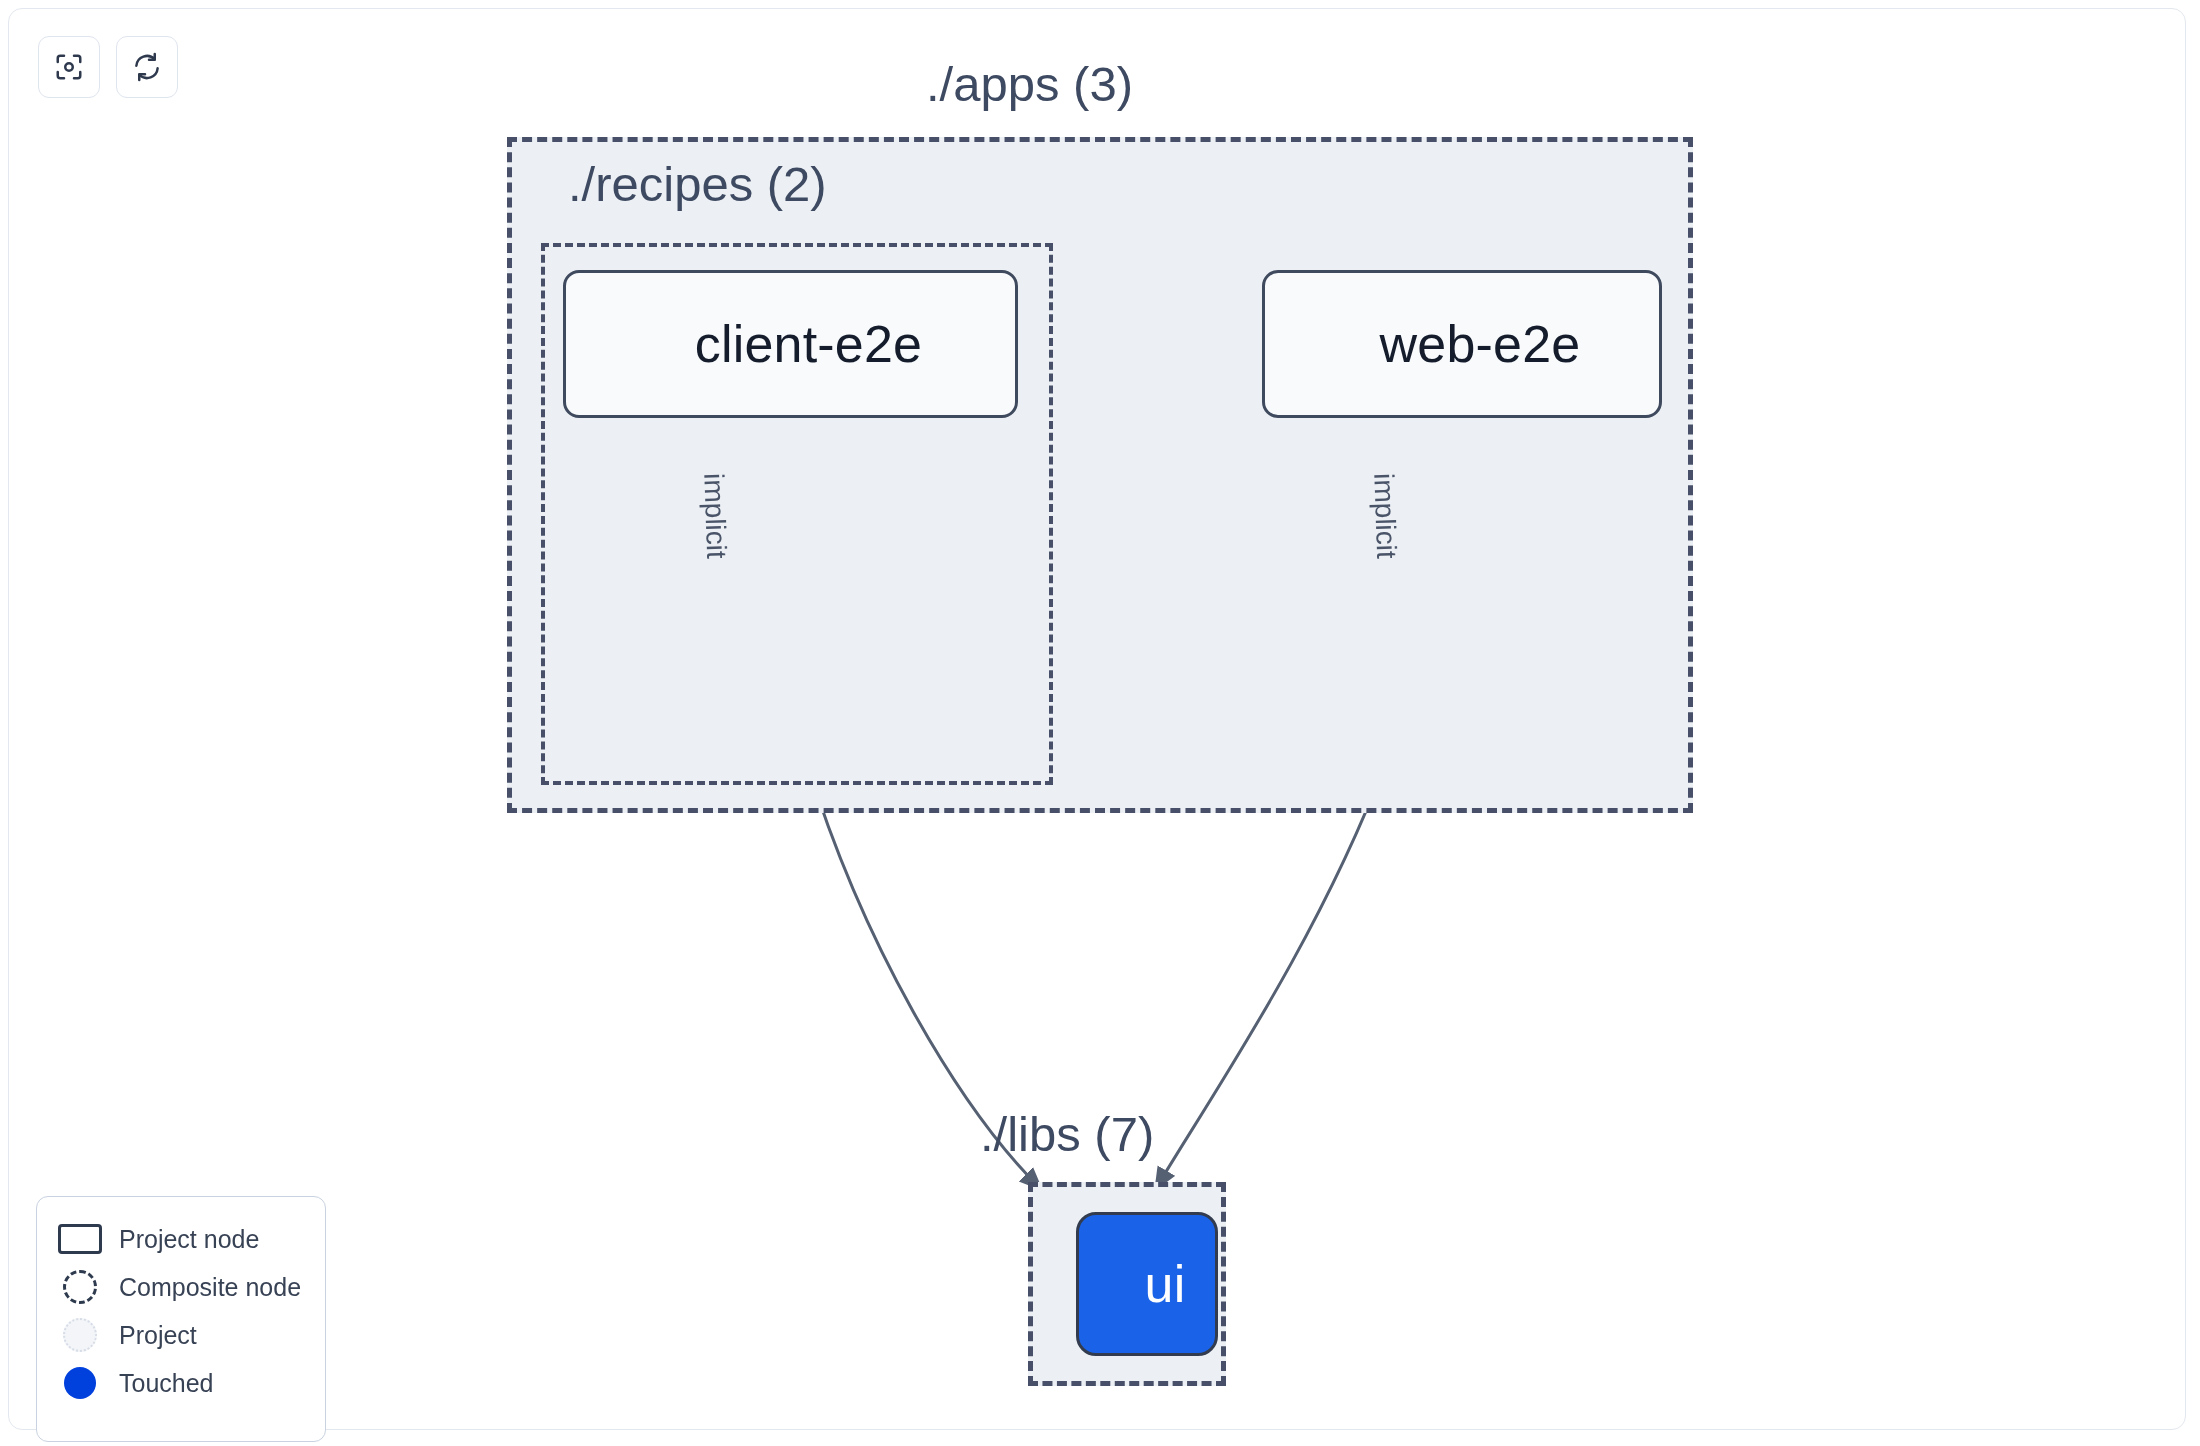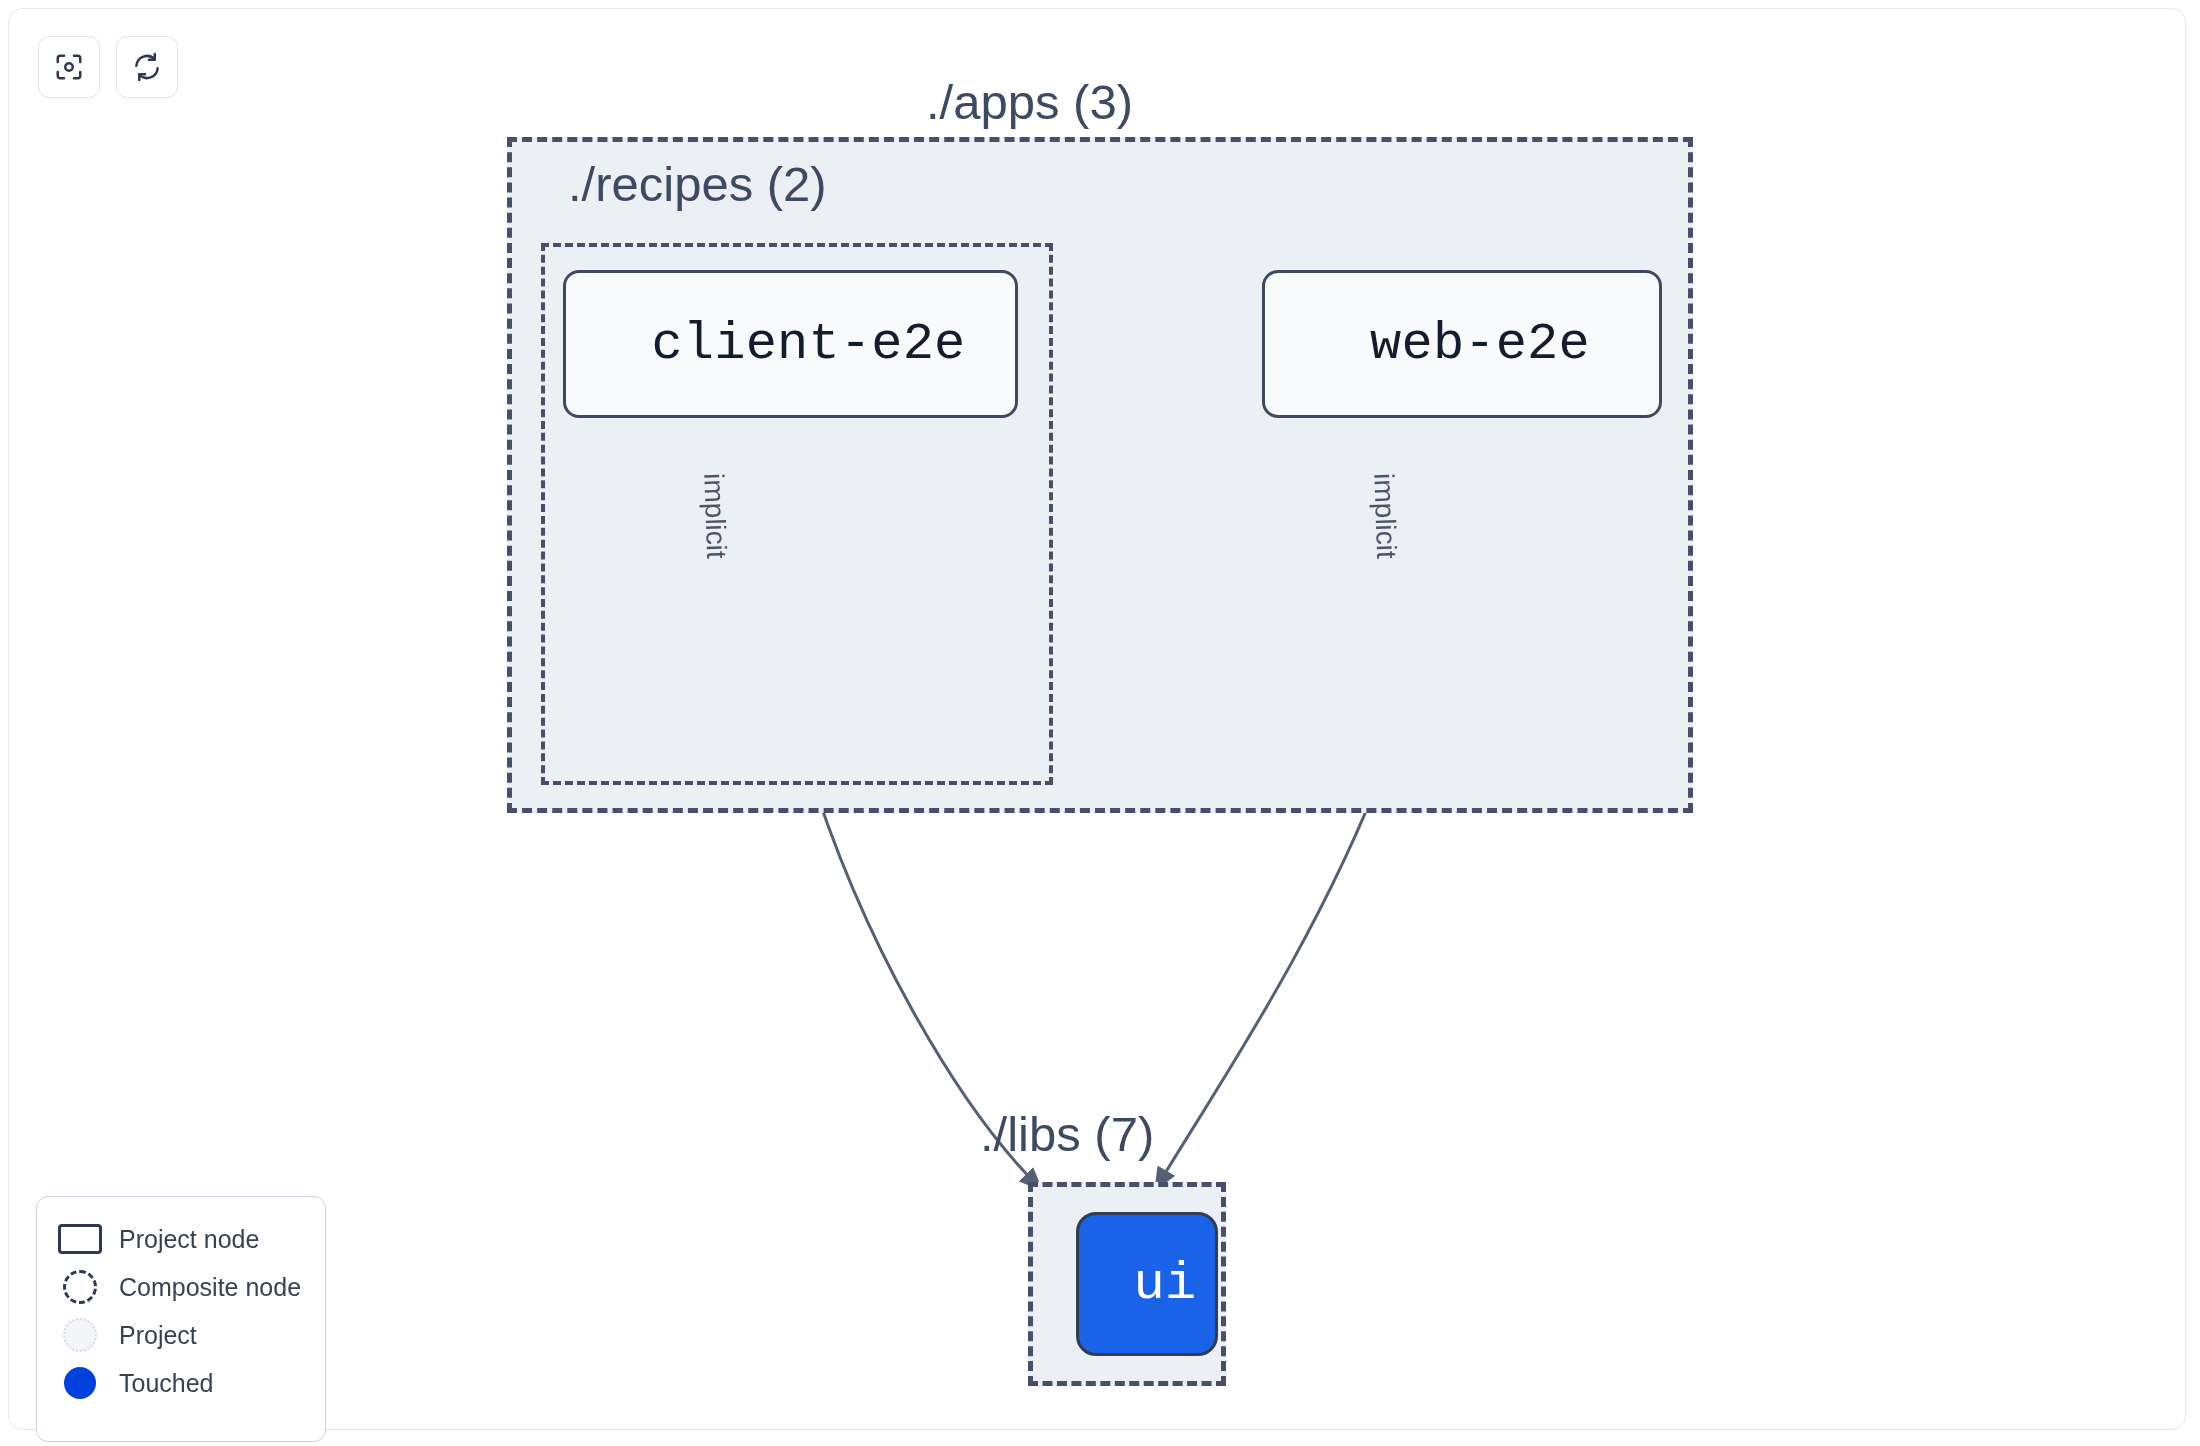--- a/index.html
+++ b/index.html
@@ -90,21 +90,21 @@
     border: 3.5px solid #3f4a5e;
     border-radius: 16px;
     display: flex;
     align-items: center;
     justify-content: center;
     z-index: 25;
     cursor: pointer;
     color: #151c2c;
     font-size: 52px;
     letter-spacing: 0.2px;
-    font-family: Liberation Mono, monospace;
+    font-family: Liberation Sans, sans-serif;
     padding-left: 36px;
   }
   .node.touched {
     background: #1a63e8;
     color: #ffffff;
     border-color: #323c4e;
   }
 
   
   .edge-label {
@@ -205,21 +205,21 @@
       </span>
     </div>
   </div>
 
   <div class="group-box" style="left:507px; top:137px; width:1186px; height:676px;"></div>
 
   <div class="group-box inner" style="left:541px; top:243px; width:512px; height:542px;"></div>
 
   <div class="group-box inner" style="left:1028px; top:1182px; width:198px; height:204px; border-width:5px;"></div>
 
-  <div class="group-label" style="left:926px; top:78px;">./apps (3)</div>
+  <div class="group-label" style="left:926px; top:60px;">./apps (3)</div>
   <div class="group-label" style="left:568px; top:160px;">./recipes (2)</div>
   <div class="group-label" style="left:980px; top:1110px;">./libs (7)</div>
 
   <svg class="graph-svg" viewBox="0 0 2200 1446" xmlns="http://www.w3.org/2000/svg">
     <defs>
       <marker id="arrow" markerWidth="10" markerHeight="10" refX="7.5" refY="3.4" orient="auto" markerUnits="strokeWidth">
         <path d="M0,0 L8,3.4 L0,6.8 z" fill="#556073"></path>
       </marker>
     </defs>
 

